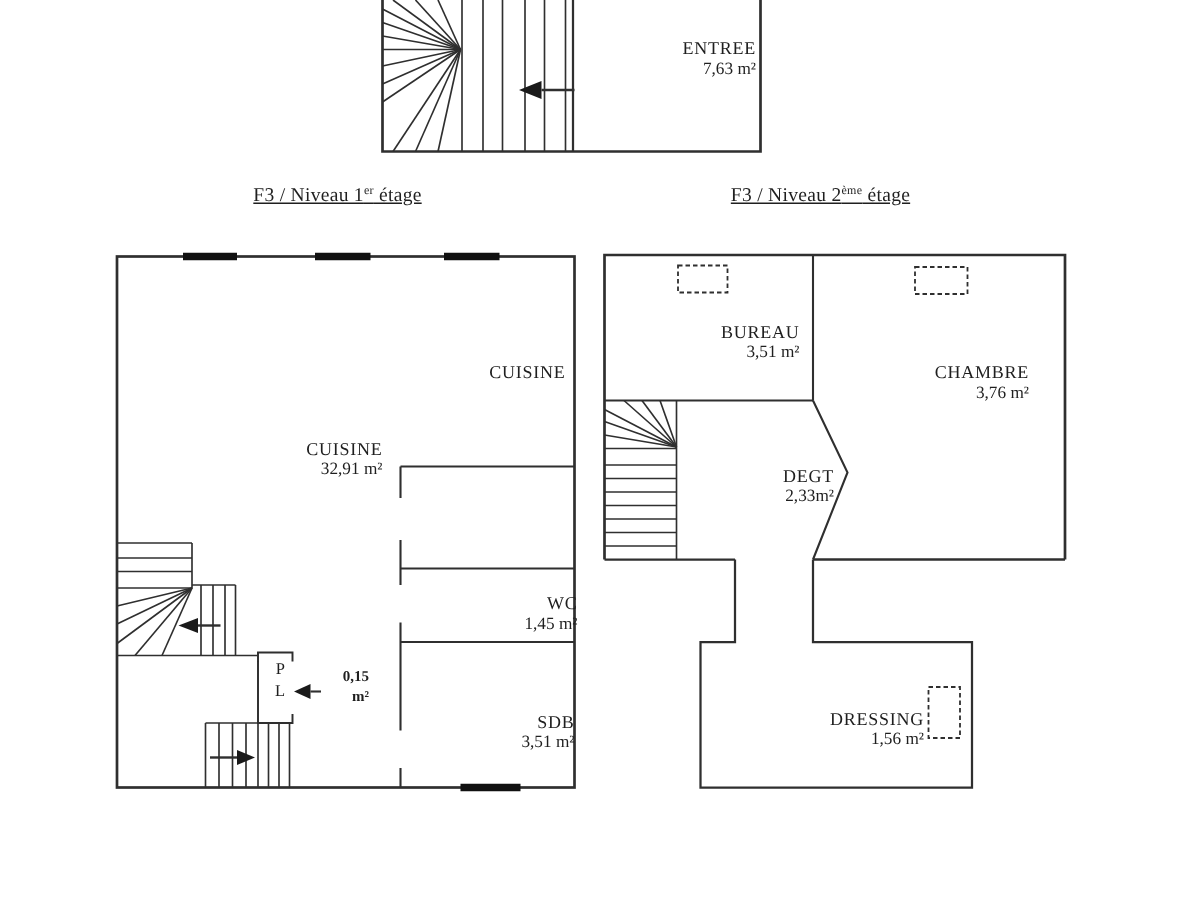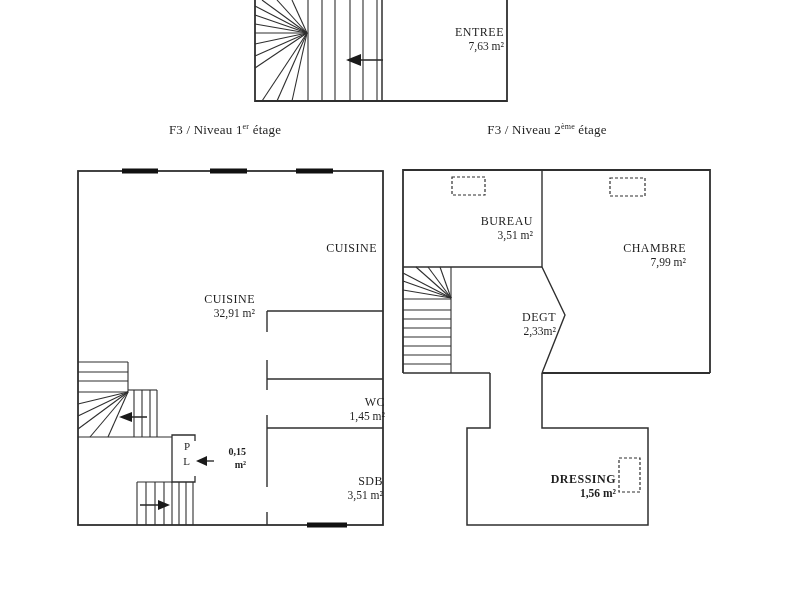--- a/index.html
+++ b/index.html
@@ -4,20 +4,21 @@
 <style>
   html,body{margin:0;padding:0;background:#ffffff;}
   .canvas{
     position:relative;width:800px;height:600px;background:#ffffff;
     font-family:"Liberation Serif", serif;color:#1f1f1f;overflow:hidden;
   }
   .drawing{position:absolute;left:0;top:0;}
   .plan-title{
     position:absolute;font-size:13px;text-align:center;letter-spacing:0.2px;
     white-space:nowrap;
+    text-decoration:underline;
   }
   .plan-title sup{font-size:8px;}
   .label{position:absolute;text-align:right;}
   .room-name{font-size:12px;letter-spacing:0.5px;line-height:14px;white-space:nowrap;}
   .room-area{font-size:11.5px;line-height:14px;white-space:nowrap;}
   .closet-letters{font-size:11px;line-height:15px;}
   .closet-area{font-size:10px;line-height:13px;font-weight:bold;}
 </style>
 </head>
 <body>
@@ -206,26 +207,26 @@
     <div>m²</div>
   </div>
 
   <div class="label" style="left:413px;top:214px;width:120px;">
     <div class="room-name">BUREAU</div>
     <div class="room-area">3,51 m²</div>
   </div>
 
   <div class="label" style="left:566px;top:241px;width:120px;">
     <div class="room-name">CHAMBRE</div>
-    <div class="room-area">7,99 m²</div>
+    <div class="room-area">3,76 m²</div>
   </div>
 
   <div class="label" style="left:436px;top:310px;width:120px;">
     <div class="room-name">DEGT</div>
     <div class="room-area">2,33m²</div>
   </div>
 
-  <div class="label" style="left:496px;top:472px;width:120px;font-weight:bold;">
+  <div class="label" style="left:496px;top:472px;width:120px;">
     <div class="room-name">DRESSING</div>
     <div class="room-area">1,56 m²</div>
   </div>
 
 </div>
 
 </body></html>

